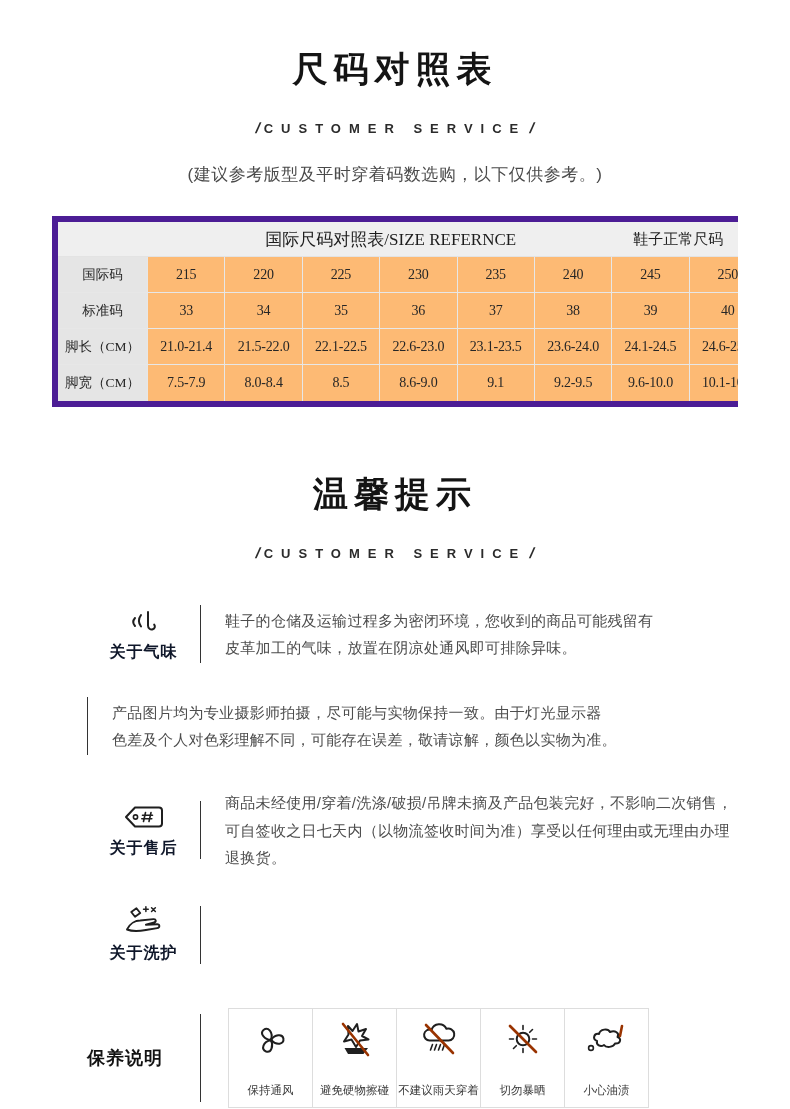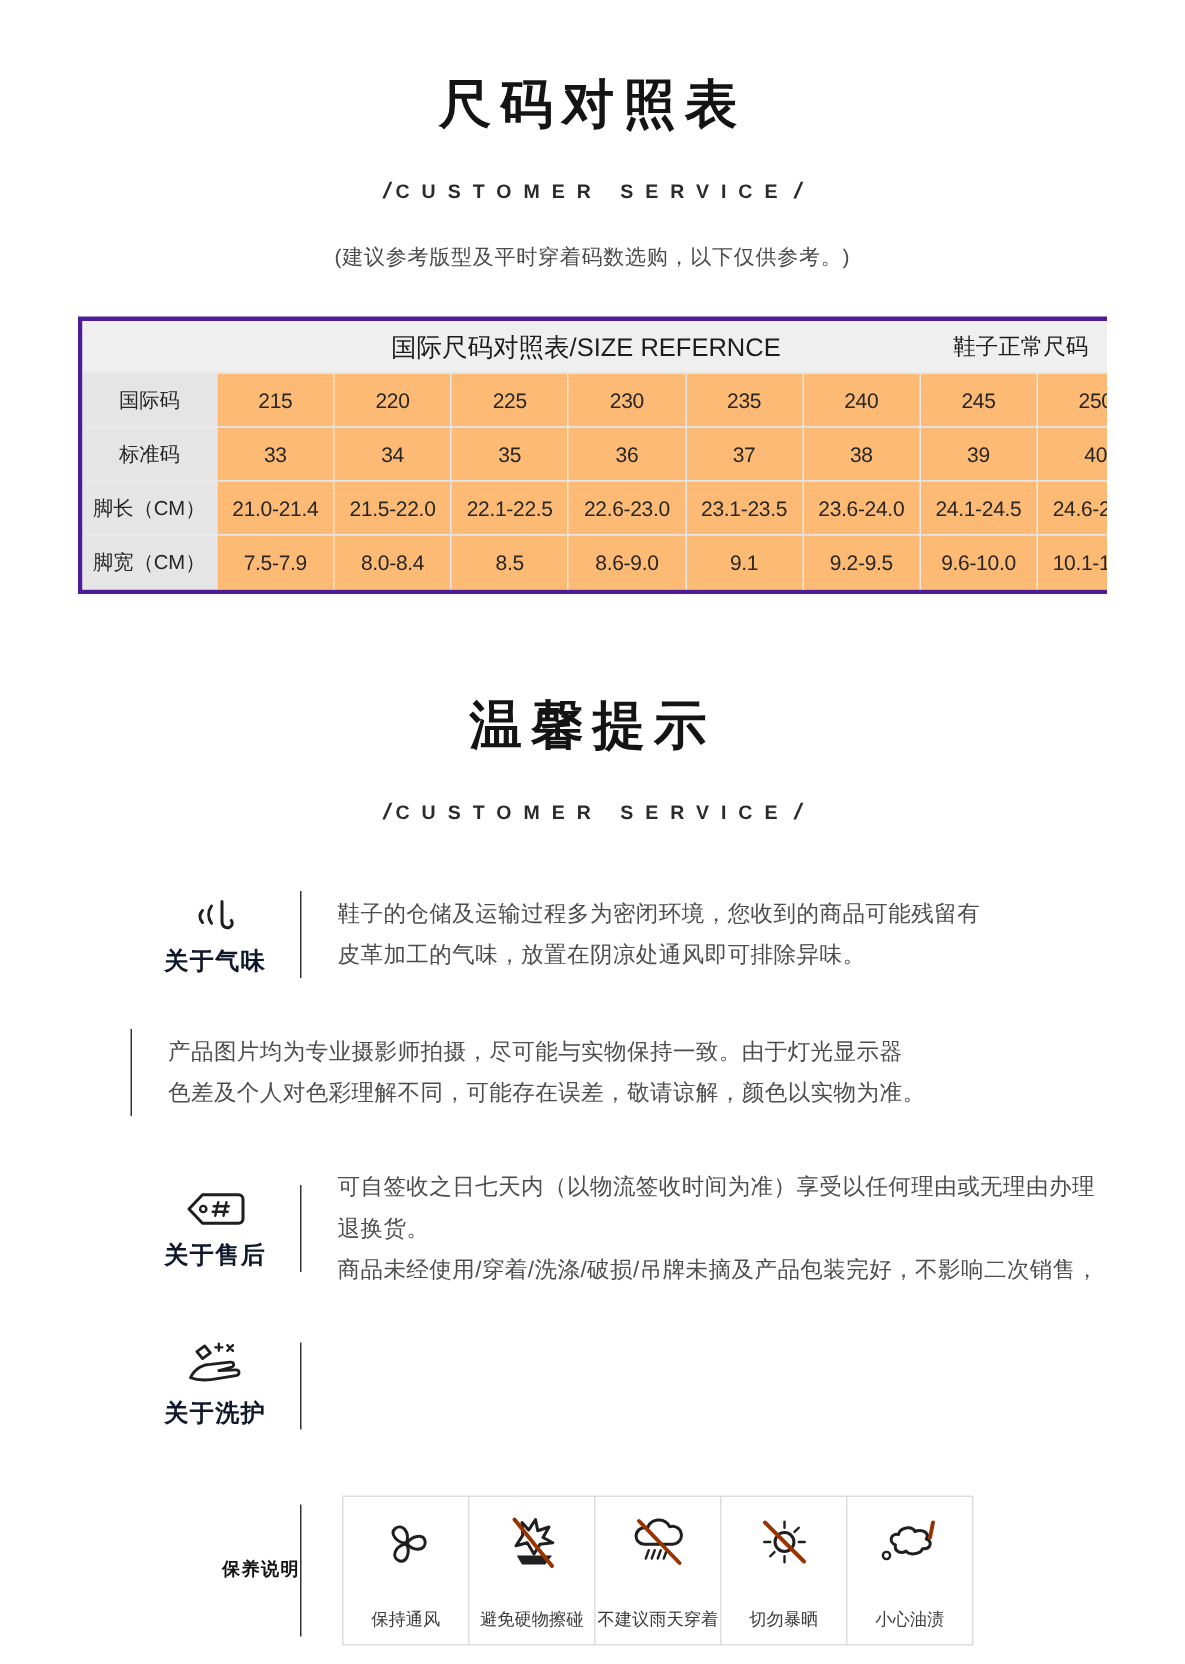--- a/index.html
+++ b/index.html
@@ -5,45 +5,45 @@
   * { margin:0; padding:0; box-sizing:border-box; }
   html,body { background:#ffffff; }
   body { font-family:"Liberation Sans","DejaVu Sans",sans-serif; color:#222; }
   .page { position:relative; width:686px; height:1109px; background:#fff; margin:0 auto; overflow:hidden; }
 
   
   .big-title { padding-top:46px; text-align:center; font-size:35px; font-weight:bold; letter-spacing:6px; color:#141414; }
   .big-title.second { padding-top:64px; }
   .cs-line { margin-top:26px; text-align:center; font-size:13px; font-weight:bold; color:#2b2b2b; letter-spacing:8px; }
   .cs-line .slash { display:inline-block; transform:skewX(-14deg); font-size:15px; letter-spacing:0; padding:0 4px; }
-  .note-line { margin-top:27px; text-align:center; font-size:14px; color:#4a4a4a; letter-spacing:0.5px; }
-
-  
-  .size-table { width:720px; margin:30px auto 0; border:3px solid #4c1d95; font-size:14px; color:#262626; }
+  .note-line { margin-top:27px; text-align:center; font-size:17px; color:#4a4a4a; letter-spacing:0.5px; }
+
+  
+  .size-table { width:720px; margin:30px auto 0; border:6px solid #4c1d95; font-size:14px; color:#262626;font-family:Liberation Serif, serif; }
   .t-header { position:relative; height:35px; background:#efefef; border-bottom:1px solid #e3e3e3; }
   .t-header .hl { position:absolute; left:47%; top:0; transform:translateX(-50%); line-height:35px; font-size:17px; color:#1c1c1c; white-space:nowrap; }
   .t-header .hr { position:absolute; left:87.6%; top:0; transform:translateX(-50%); line-height:35px; font-size:15px; color:#1c1c1c; white-space:nowrap; }
   .t-row { display:flex; height:36px; border-bottom:1px solid #e7e7e7; }
   .t-row:last-child { border-bottom:none; }
   .t-label { width:90px; background:#e5e5e5; display:flex; align-items:center; justify-content:center; font-size:13.5px; border-right:1px solid #e7e7e7; white-space:nowrap; }
   .t-cell { flex:1; background:#fdba74; display:flex; align-items:center; justify-content:center; border-right:1px solid #e7e7e7; white-space:nowrap; letter-spacing:-0.2px; }
   .t-cell:last-child { border-right:none; }
 
   
   .tips-wrap { margin-top:44px; padding-left:35px; }
   .tip-row { display:flex; align-items:center; margin-bottom:34px; }
   .tip-left { width:113px; display:flex; flex-direction:column; align-items:center; gap:5px; flex-shrink:0; }
   .tip-left .t-ico { height:32px; display:flex; align-items:flex-end; justify-content:center; }
   .tip-left .t-cap { font-size:16px; font-weight:bold; color:#0f172a; letter-spacing:1px; white-space:nowrap; }
   .tip-divider { width:1px; height:58px; background:#333; flex-shrink:0; }
   .tip-text { padding-left:24px; font-size:15px; line-height:27.5px; color:#4d4d4d; letter-spacing:0.3px; }
 
   
   .care-row { display:flex; align-items:center; margin-top:44px; padding-left:35px; }
-  .care-label { width:113px; text-align:right; font-size:12px; font-weight:bold; color:#121212; letter-spacing:1px; flex-shrink:0; }
+  .care-label { width:113px; text-align:left; font-size:18px; font-weight:bold; color:#121212; letter-spacing:1px; flex-shrink:0; }
   .care-divider { width:1px; height:88px; background:#333; flex-shrink:0; }
   .care-boxes { display:flex; margin-left:27px; }
   .care-box { width:85px; height:100px; border:1px solid #ddd; margin-left:-1px; background:#fff;
               display:flex; flex-direction:column; align-items:center; justify-content:center; gap:23px; }
   .care-box:first-child { margin-left:0; }
   .care-box .c-ico { height:42px; display:flex; align-items:center; justify-content:center; }
   .care-box .c-cap { font-size:11.5px; color:#3a3a3a; white-space:nowrap; }
 
   
   svg.ln { fill:none; stroke:#1f1f1f; stroke-width:2; stroke-linecap:round; stroke-linejoin:round; }
@@ -159,22 +159,22 @@
           <svg class="ln" width="44" height="32" viewBox="0 0 44 32">
             <path d="M4 16 L13 6.5 H37 C38.7 6.5 40 7.8 40 9.5 V22.5 C40 24.2 38.7 25.5 37 25.5 H13 Z"></path>
             <circle class="thin" cx="13.5" cy="16" r="2.1"></circle>
             <path class="thin" d="M23.5 11.5 L21.5 20.5 M29 11.5 L27 20.5 M20.5 14.2 H30.5 M19.8 17.8 H29.8"></path>
           </svg>
         </span>
         <span class="t-cap">关于售后</span>
       </div>
       <div class="tip-divider"></div>
       <div class="tip-text">
+        <div>商品未经使用/穿着/洗涤/破损/吊牌未摘及产品包装完好，不影响二次销售，</div>
         <div>可自签收之日七天内（以物流签收时间为准）享受以任何理由或无理由办理退换货。</div>
-        <div>商品未经使用/穿着/洗涤/破损/吊牌未摘及产品包装完好，不影响二次销售，</div>
       </div>
     </div>
 
     <div class="tip-row">
       <div class="tip-left">
         <span class="t-ico">
           <svg class="ln" width="44" height="34" viewBox="0 0 44 36">
             <path d="M8.5 8.5 L14 4.5 L18 9.5 L12.5 13.5 Z"></path>
             <path class="thin" d="M24 3 V8 M21.5 5.5 H26.5"></path>
             <path class="thin" d="M30 4 L34 8 M34 4 L30 8"></path>

